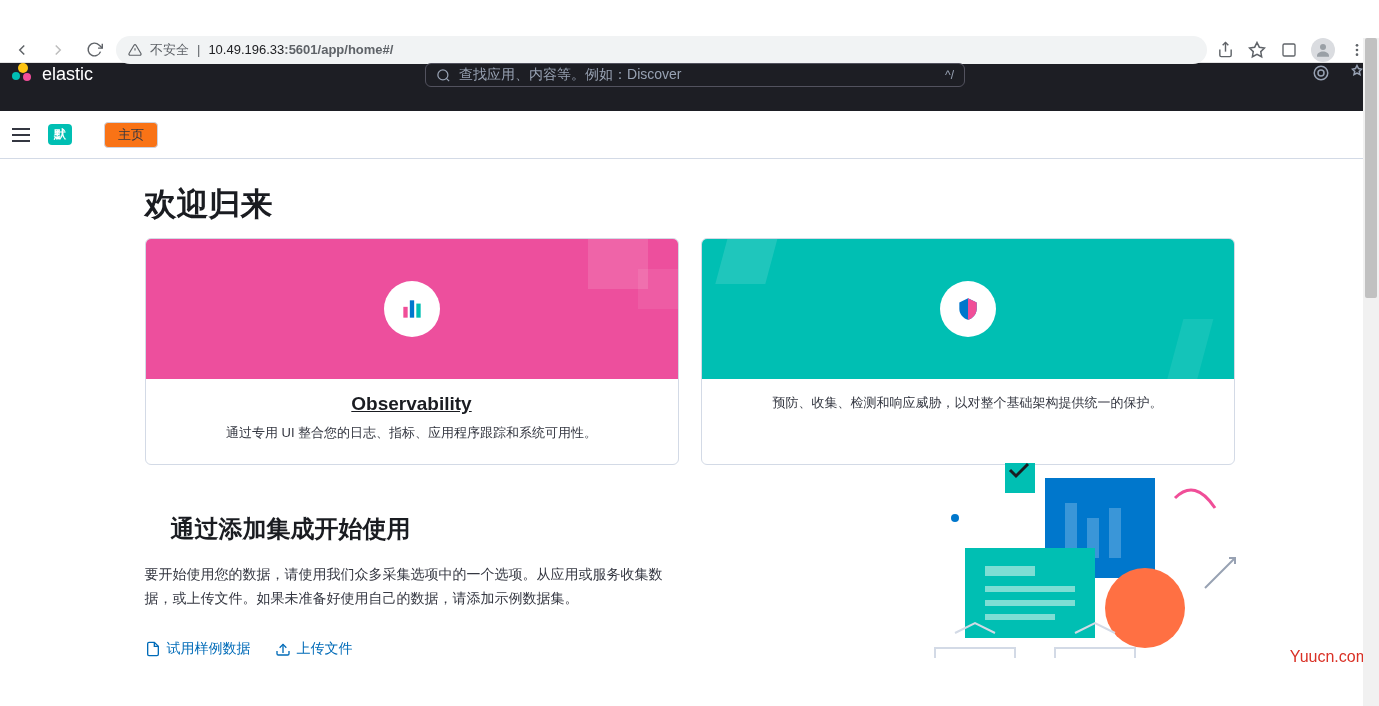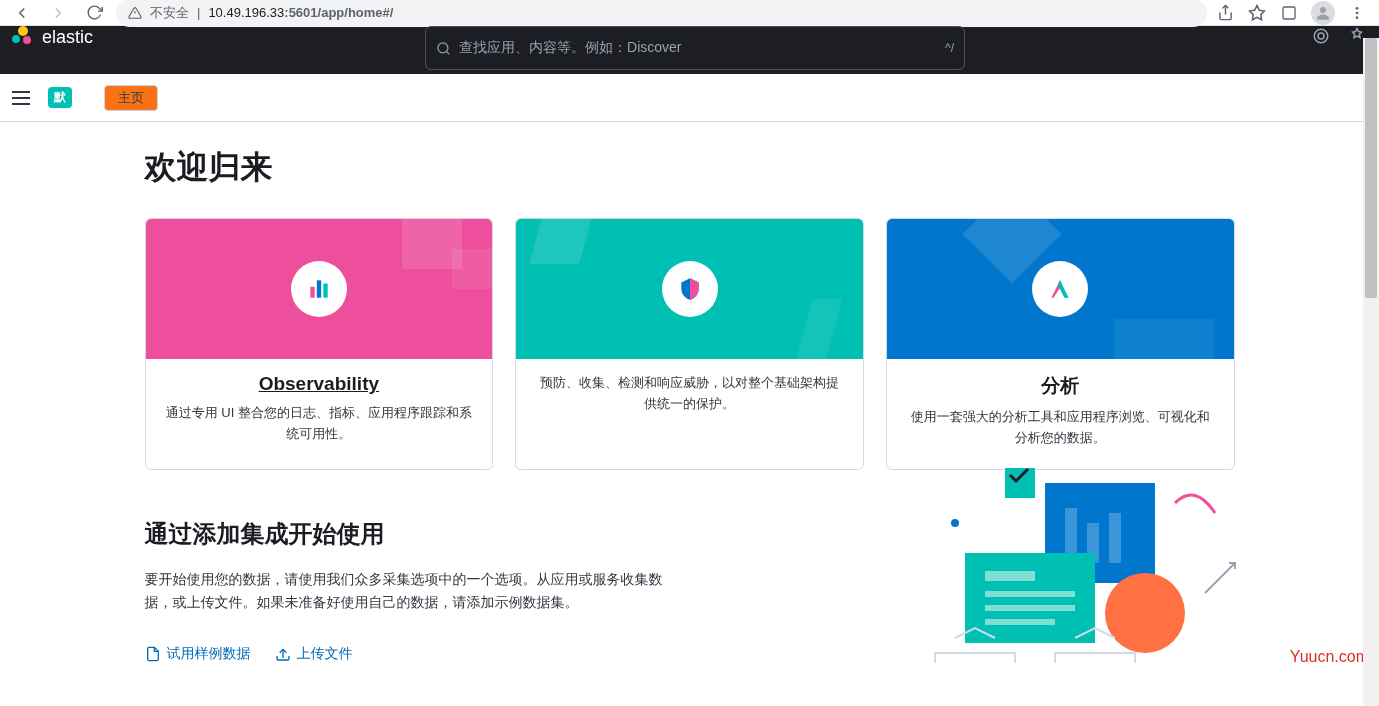--- a/index.html
+++ b/index.html
@@ -1,73 +1,73 @@
 <!DOCTYPE html>
 <html><head>
 <meta charset="utf-8">
 <style>
 * { margin: 0; padding: 0; box-sizing: border-box; font-family: -apple-system, BlinkMacSystemFont, "Segoe UI", Helvetica, Arial, sans-serif; }
 body { background: #fff; overflow: hidden; }
 
 
-.browser-chrome { height: 26px; background: #fff; border-bottom: 1px solid #e3e3e3; display: flex; align-items: center; padding: 0 8px; gap: 8px; }
+.browser-chrome { height: 26px; background: #fff; border-bottom: 1px solid #e3e3e3; display: flex; align-items: center; padding: 0 8px; gap: 8px; margin-top: 37px; }
 .nav-btn { width: 28px; height: 28px; display: flex; align-items: center; justify-content: center; color: #5f6368; border-radius: 50%; cursor: pointer; }
 .nav-btn.disabled { color: #bdbdbd; }
 .url-bar { flex: 1; height: 28px; background: #f1f3f4; border-radius: 14px; display: flex; align-items: center; padding: 0 12px; gap: 8px; font-size: 13px; color: #5f6368; max-width: 1100px; }
 .url-bar .insecure { color: #5f6368; }
 .url-bar .host { color: #202124; }
 .url-bar .path { color: #5f6368; font-weight: bold; }
 .chrome-right { display: flex; align-items: center; gap: 12px; margin-left: auto; padding-right: 4px; }
 .chrome-icon { width: 20px; height: 20px; color: #5f6368; display:flex; align-items:center; justify-content:center; }
 .avatar-circle { width: 24px; height: 24px; border-radius: 50%; background: #dadce0; display:flex; align-items:center; justify-content:center; }
 
 
 .elastic-header { height: 48px; background: #1d1e24; display: flex; align-items: flex-start; padding: 0 12px; gap: 12px; }
 .elastic-logo { display: flex; align-items: center; gap: 8px; color: #fff; font-size: 18px; font-weight: 500; }
 .logo-mark { width: 22px; height: 22px; position: relative; }
 .logo-mark span { position: absolute; border-radius: 50%; }
 .lm1 { width:10px; height:10px; background:#fec514; top:0; left:6px; }
 .lm2 { width:8px; height:8px; background:#00bfb3; top:9px; left:0; }
 .lm3 { width:8px; height:8px; background:#f04e98; top:10px; left:11px; }
-.search-bar { flex: 0 0 540px; margin-left: 320px; height: 44px; border: 1px solid #52525e; border-radius: 6px; display: flex; align-items: center; padding: 0 10px; color: #98a2b3; font-size: 14px; gap: 8px; }
+.search-bar { flex: 0 0 540px; margin-left: 320px; height: 24px; border: 1px solid #52525e; border-radius: 6px; display: flex; align-items: center; padding: 0 10px; color: #98a2b3; font-size: 14px; gap: 8px; }
 .search-bar .kbd { margin-left: auto; font-size: 12px; color: #98a2b3; }
 .header-right { margin-left: auto; display: flex; gap: 16px; color: #98a2b3; }
 .header-icon { width: 20px; height: 20px; display:flex; align-items:center; justify-content:center; }
 
 
 .sub-header { height: 48px; border-bottom: 1px solid #d3dae6; display: flex; align-items: center; padding: 0 12px; gap: 12px; }
 .menu-btn { width: 24px; height: 24px; display:flex; flex-direction:column; justify-content:center; gap:4px; cursor:pointer; }
 .menu-btn span { height:2px; background:#343741; width:18px; }
 .badge-default { background:#00bfb3; color:#fff; font-size:12px; padding:2px 6px; border-radius:4px; font-weight:600; }
 .breadcrumb-home { background:#f97316; color:#343741; font-size:13px; padding:3px 13px; border-radius:4px; border:1px solid #cdd3df; cursor:pointer;margin-left:20px; }
 
 
 .content { padding: 24px 0 0 0; max-width: 1090px; margin: 0 auto; position: relative; }
-.page-title { font-size: 32px; font-weight: 700; color: #1a1c21; margin-bottom: 28px; }
+.page-title { font-size: 32px; font-weight: 700; color: #1a1c21; margin-bottom: 11px; }
 
 .cards { display: flex; gap: 22px; margin-bottom: 48px; }
 .card { flex: 1; border: 1px solid #d3dae6; border-radius: 6px; overflow: hidden; background:#fff; cursor:pointer; }
 .card-hero { height: 140px; display: flex; align-items: center; justify-content: center; position: relative; overflow:hidden; }
 .hero-obs { background: #ed4f9d; }
 .hero-sec { background: #00bfb3; }
 .hero-ana { background: #0077cc; }
 .card-hero::before, .card-hero::after { content:''; position:absolute; background:rgba(255,255,255,0.12); }
 .hero-obs::before { width:60px; height:60px; top:-10px; right:30px; }
 .hero-obs::after { width:40px; height:40px; top:30px; right:0; background:rgba(255,255,255,0.08);}
 .hero-sec::before { width:50px; height:50px; top:-5px; left:20px; transform:skewX(-15deg);}
 .hero-sec::after { width:30px; height:70px; bottom:-10px; right:30px; transform:skewX(-15deg); background:rgba(255,255,255,0.08);}
 .hero-ana::before { width:70px; height:70px; top:-20px; left:90px; transform:rotate(45deg);}
 .hero-ana::after { width:100px; height:50px; bottom:-10px; right:20px; background:rgba(255,255,255,0.06);}
 .icon-circle { width: 56px; height: 56px; background: #fff; border-radius: 50%; display: flex; align-items: center; justify-content: center; z-index:1; }
 .card-body { padding: 14px 18px 20px; text-align: center; }
 .card-title { font-size: 19px; font-weight: 700; color: #1a1c21; margin-bottom: 8px; }
 .card-title.underline { text-decoration: underline; }
 .card-desc { font-size: 13px; color: #343741; line-height: 1.6; }
 
-.section-title { font-size: 24px; font-weight: 700; color: #1a1c21; margin-bottom: 18px; }
+.section-title { font-size: 24px; font-weight: 700; color: #1a1c21; margin-bottom: 18px; margin-left: 26px; }
 .section-desc { font-size: 14px; color: #343741; line-height: 1.7; max-width: 520px; margin-bottom: 30px; }
 
 .actions { display: flex; align-items: center; gap: 24px; }
 .btn-primary { background: #07c; color: #fff; border: none; border-radius: 6px; padding: 10px 16px; font-size: 14px; font-weight: 500; display: flex; align-items: center; gap: 8px; cursor:pointer; }
 .btn-link { color: #006bb8; font-size: 14px; display: flex; align-items: center; gap: 6px; cursor:pointer; }
 
 .illustration { position: absolute; right: -40px; bottom: -40px; width: 420px; height: 240px; }
 .watermark { position: fixed; right: 10px; bottom: 40px; color: #d93025; font-size: 16px; font-weight: 500; }
 
 
@@ -211,34 +211,20 @@
               <path d="M12 2 L20 6 V12 C20 17 16 21 12 22 C8 21 4 17 4 12 V6 Z" fill="#0077cc"></path>
               <path d="M12 2 L20 6 V12 C20 17 16 21 12 22 V2 Z" fill="#f04e98"></path>
             </svg>
         </div>
       </div>
       <div class="card-body">
         <div class="card-desc">预防、收集、检测和响应威胁，以对整个基础架构提供统一的保护。</div>
       </div>
     </div>
 
-    <div class="card">
-      <div class="card-hero hero-ana">
-        <div class="icon-circle">
-          <svg width="26" height="26" viewBox="0 0 24 24">
-              <path d="M4 20 L12 4 L14 8 L6 20 Z" fill="#f04e98"></path>
-              <path d="M12 4 L20 20 L16 20 L10 8 Z" fill="#00bfb3"></path>
-            </svg>
-        </div>
-      </div>
-      <div class="card-body">
-        <div class="card-title">分析</div>
-        <div class="card-desc">使用一套强大的分析工具和应用程序浏览、可视化和分析您的数据。</div>
-      </div>
-    </div>
   </div>
 
   <h2 class="section-title">通过添加集成开始使用</h2>
   <p class="section-desc">要开始使用您的数据，请使用我们众多采集选项中的一个选项。从应用或服务收集数据，或上传文件。如果未准备好使用自己的数据，请添加示例数据集。</p>
 
   <div class="actions">
     <div class="btn-link">
       <svg width="16" height="16" viewBox="0 0 24 24" fill="none" stroke="currentColor" stroke-width="2">
           <path d="M14 2H6a2 2 0 0 0-2 2v16a2 2 0 0 0 2 2h12a2 2 0 0 0 2-2V8z"></path>
           <polyline points="14 2 14 8 20 8"></polyline>

